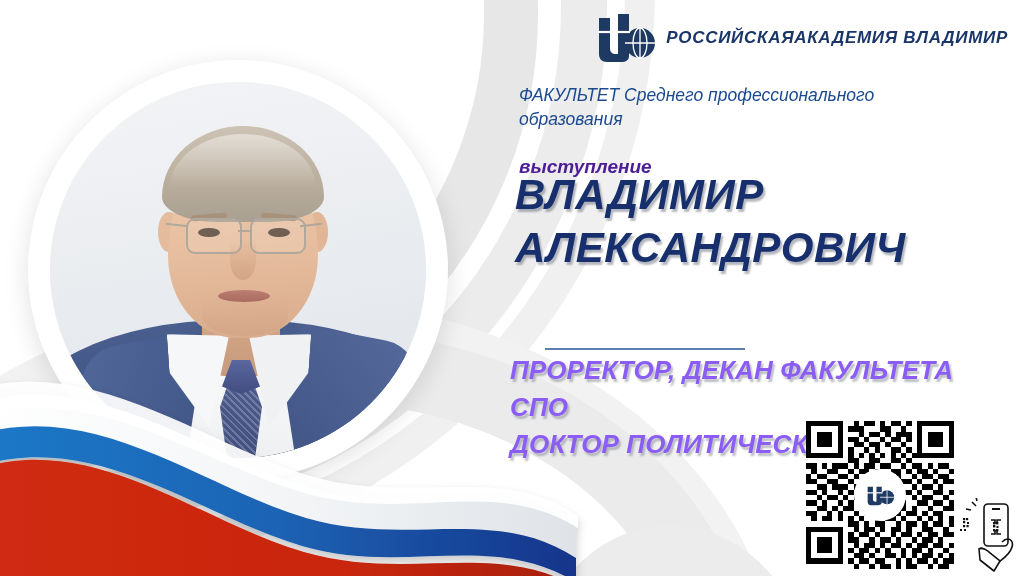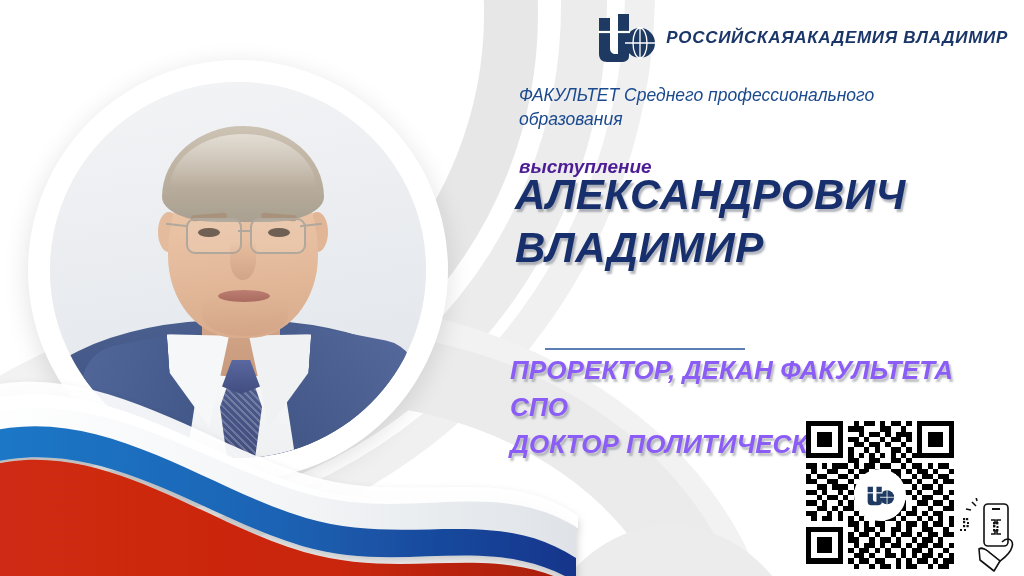--- a/index.html
+++ b/index.html
@@ -361,22 +361,22 @@
     <div class="logo-text">
       <span>РОССИЙСКАЯ</span>
       <span>АКАДЕМИЯ ВЛАДИМИР</span>
     </div>
   </div>
 
   <div class="kicker">ФАКУЛЬТЕТ Среднего профессионального образования</div>
   <div class="subkicker">выступление</div>
 
   <div class="name">
+    <div>ВЛАДИМИР</div>
     <div>АЛЕКСАНДРОВИЧ</div>
-    <div>ВЛАДИМИР</div>
   </div>
 
   <div class="rule"></div>
 
   <div class="position">
     <div>ПРОРЕКТОР, ДЕКАН ФАКУЛЬТЕТА СПО</div>
     <div>ДОКТОР ПОЛИТИЧЕСКИХ НАУК</div>
   </div>
 
   <div class="qr">

